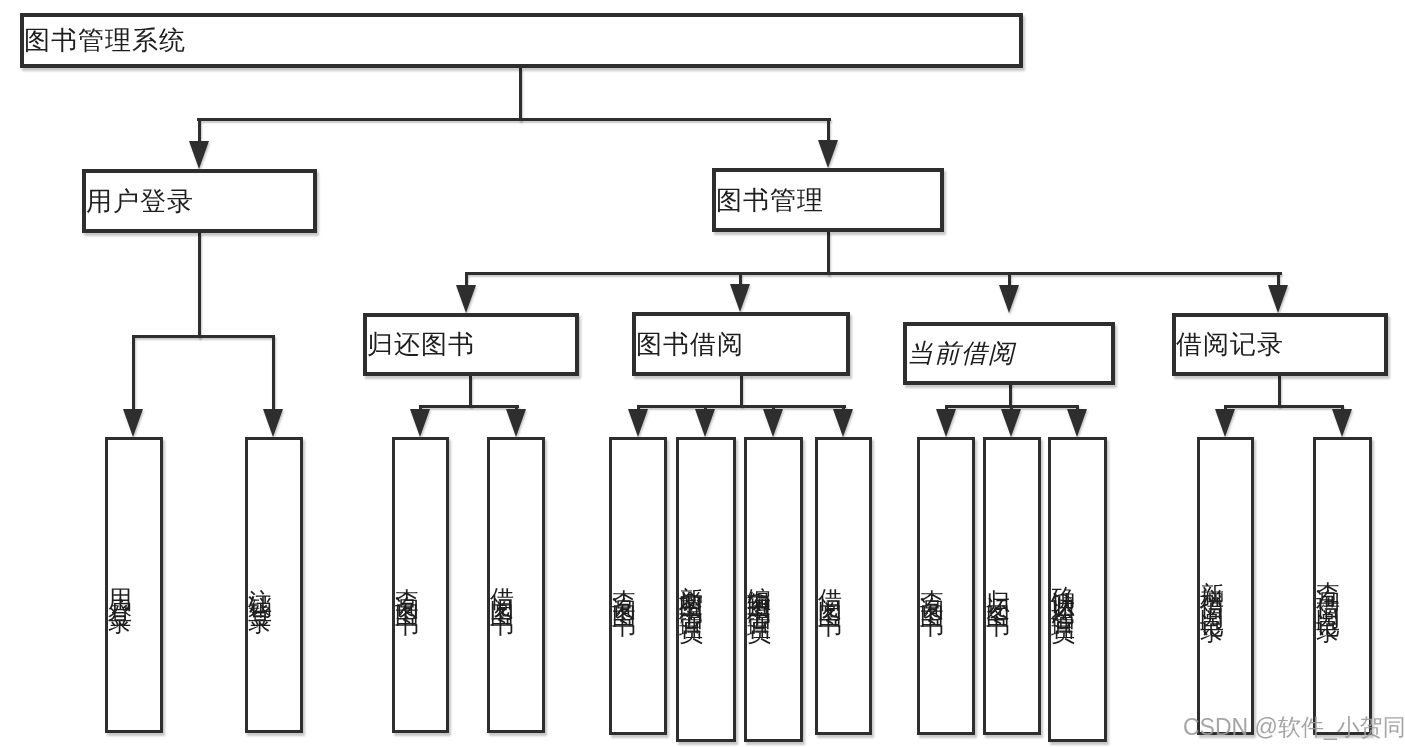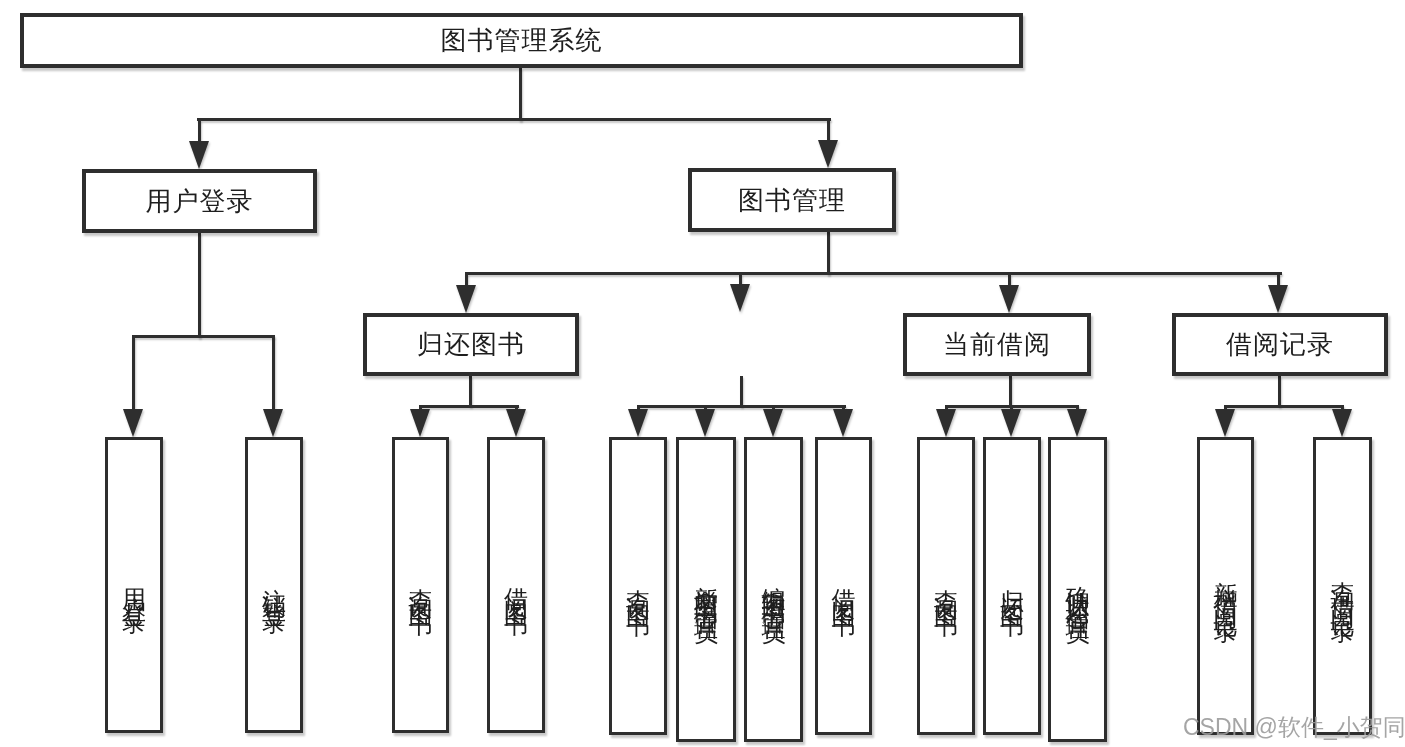--- a/index.html
+++ b/index.html
@@ -12,21 +12,21 @@
     font-family: "Liberation Sans", "DejaVu Sans", sans-serif;
     color: #1e1e1e;
   }
   .box {
     position: absolute;
     box-sizing: border-box;
     background: #ffffff;
     border: 4px solid #2e2e2e;
     display: flex;
     align-items: center;
-    justify-content: center;
+    justify-content: flex-start;
     box-shadow: 2px 3px 2px rgba(0,0,0,0.22);
     z-index: 2;
   }
   .hbox { font-size: 26px; letter-spacing: 1px; white-space: nowrap; }
   .vbox { border-width: 3px; }
   .vt {
     writing-mode: vertical-rl;
     text-orientation: mixed;
     line-height: 1;
     white-space: nowrap;
@@ -65,28 +65,31 @@
 
 <div id="stage">
 
   <div class="box hbox" style="left:20px; top:13px; width:1003px; height:55px;">
     <span>图书管理系统</span>
   </div>
 
   <div class="box hbox" style="left:82px; top:169px; width:235px; height:64px;">
     <span>用户登录</span>
   </div>
-  <div class="box hbox" style="left:688px; top:168px; width:208px; height:64px;">
+  <div class="box hbox" style="left:712px; top:168px; width:232px; height:64px;">
     <span>图书管理</span>
   </div>
 
   <div class="box hbox" style="left:363px; top:313px; width:216px; height:63px;">
     <span>归还图书</span>
   </div>
-  <div class="box hbox" style="left:903px; top:313px; width:188px; height:63px;">
+  <div class="box hbox" style="left:632px; top:312px; width:218px; height:64px;">
+    <span>图书借阅</span>
+  </div>
+  <div class="box hbox" style="left:903px; top:322px; width:212px; height:63px;font-style:italic;">
     <span>当前借阅</span>
   </div>
   <div class="box hbox" style="left:1172px; top:313px; width:216px; height:63px;">
     <span>借阅记录</span>
   </div>
 
   <div class="box vbox" style="left:105px; top:437px; width:58px; height:296px;">
     <span class="vt s4">用户登录</span>
   </div>
   <div class="box vbox" style="left:245px; top:437px; width:58px; height:296px;">

